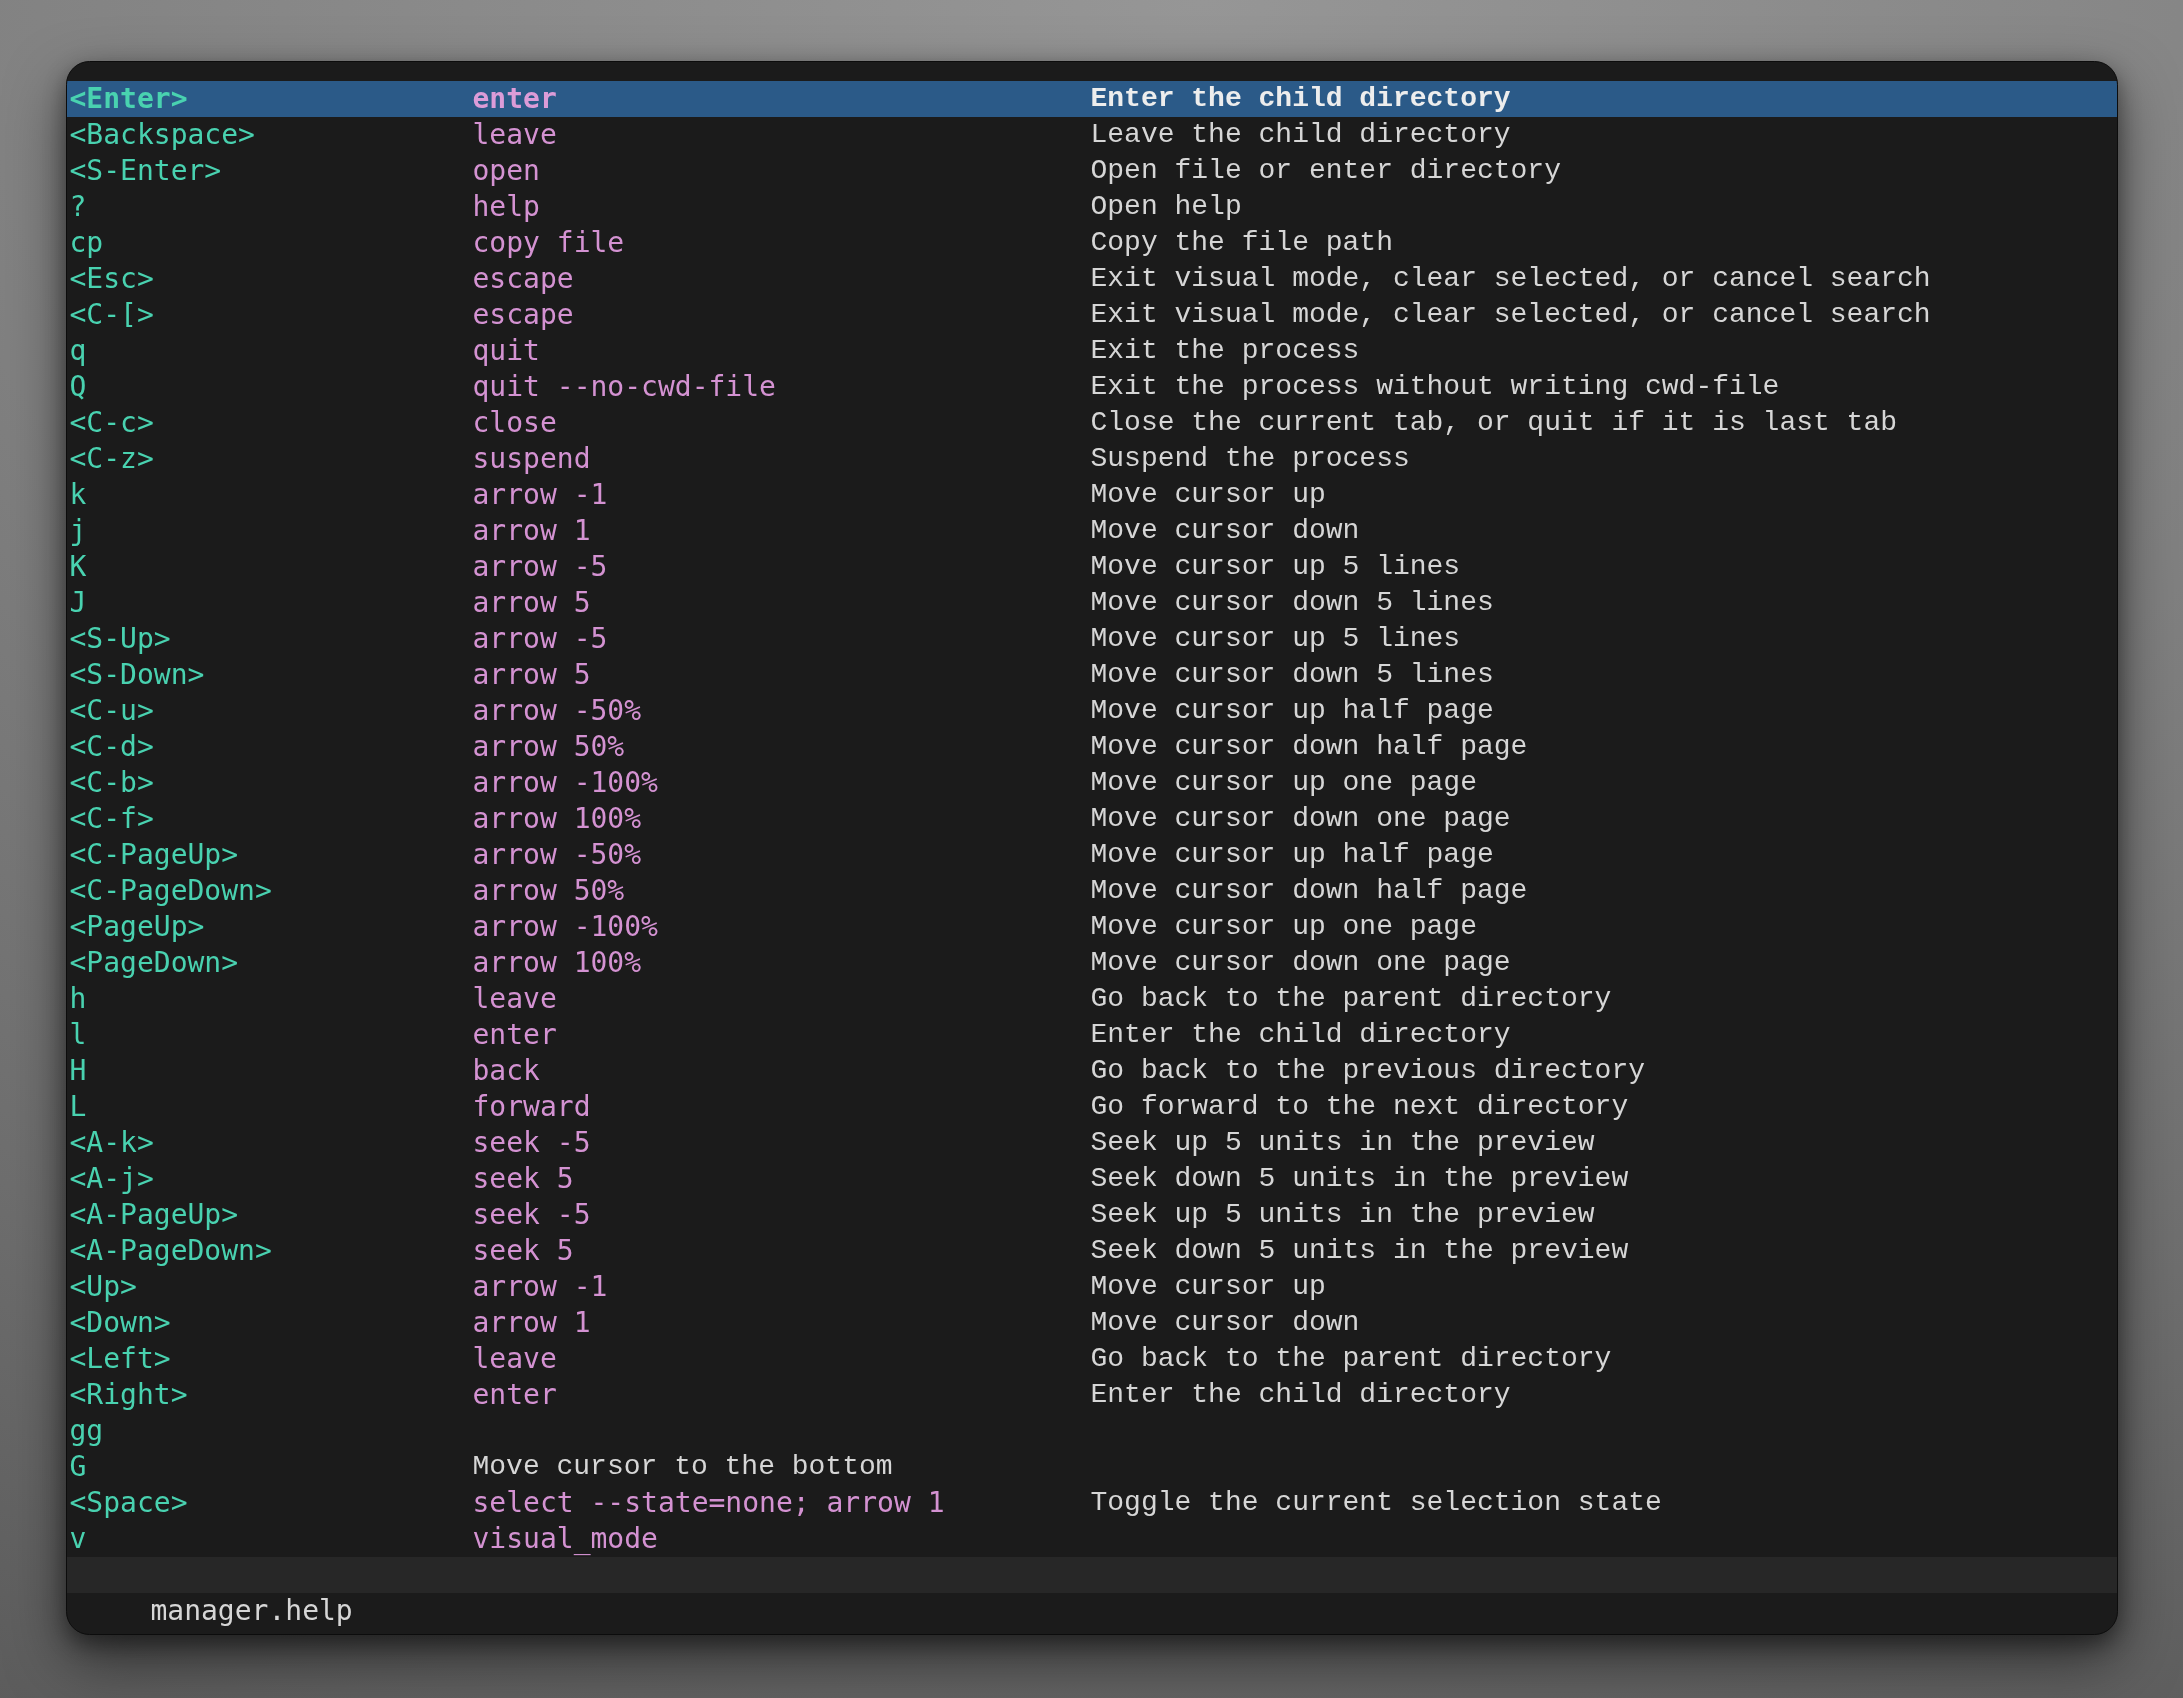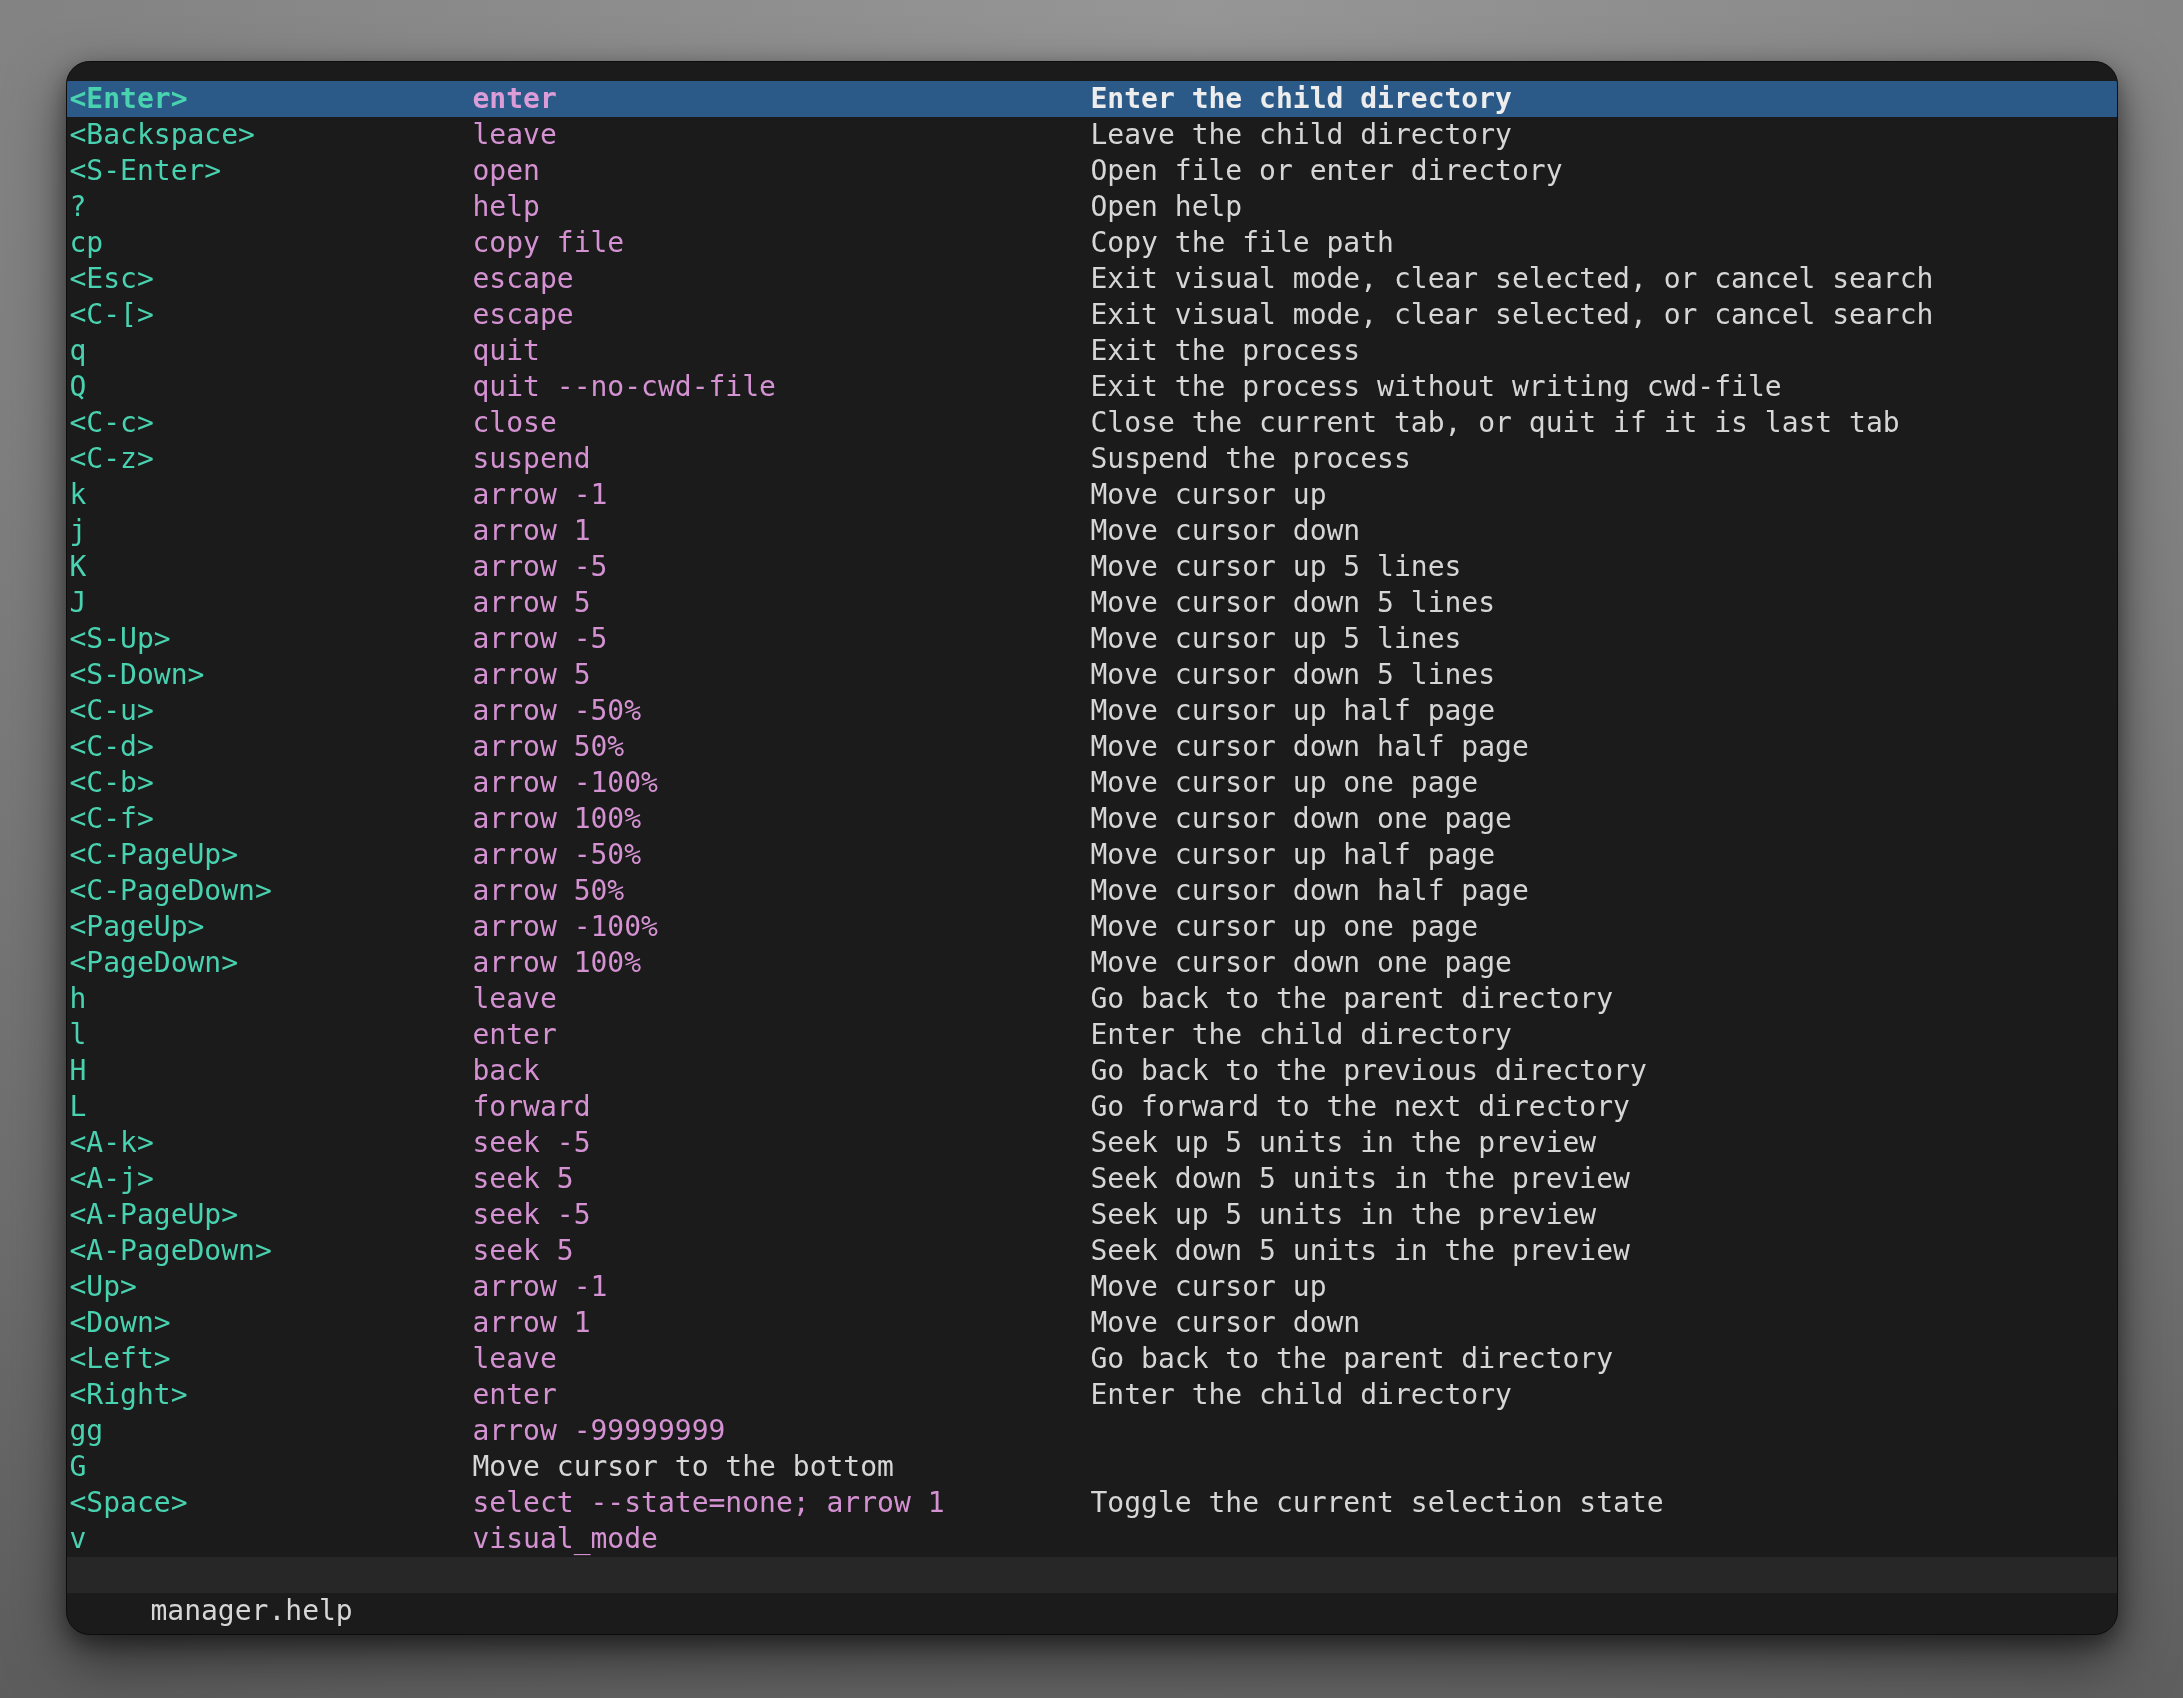--- a/index.html
+++ b/index.html
@@ -33,21 +33,21 @@
     display: grid;
     grid-template-columns: 403px 618px 1fr;
     height: 36px;
     line-height: 36px;
     padding-left: 2.5px;
     font-size: 28px;
     white-space: pre;
   }
   .kb-row .key  { color: var(--key-color); }
   .kb-row .cmd  { color: var(--cmd-color); }
-  .kb-row .desc { color: var(--desc-color); }
+  .kb-row .desc { color: var(--desc-color); font-family: Liberation Mono, monospace; }
   .kb-row.highlight {
     background: var(--highlight-bg);
     font-weight: bold;
   }
   .kb-row.highlight .key  { color: var(--key-color); }
   .kb-row.highlight .cmd  { color: var(--cmd-hl-color); }
   .kb-row.highlight .desc { color: var(--desc-hl-color); }
   .status-bar {
     height: 36px;
     line-height: 36px;
@@ -243,21 +243,20 @@
     <span class="cmd">leave</span>
     <span class="desc">Go back to the parent directory</span>
   </div>
       <div class="kb-row">
     <span class="key">&lt;Right&gt;</span>
     <span class="cmd">enter</span>
     <span class="desc">Enter the child directory</span>
   </div>
       <div class="kb-row">
     <span class="key">gg</span>
-    <span class="cmd">arrow -99999999</span>
   </div>
       <div class="kb-row">
     <span class="key">G</span>
     <span class="desc">Move cursor to the bottom</span>
   </div>
       <div class="kb-row">
     <span class="key">&lt;Space&gt;</span>
     <span class="cmd">select --state=none; arrow 1</span>
     <span class="desc">Toggle the current selection state</span>
   </div>

